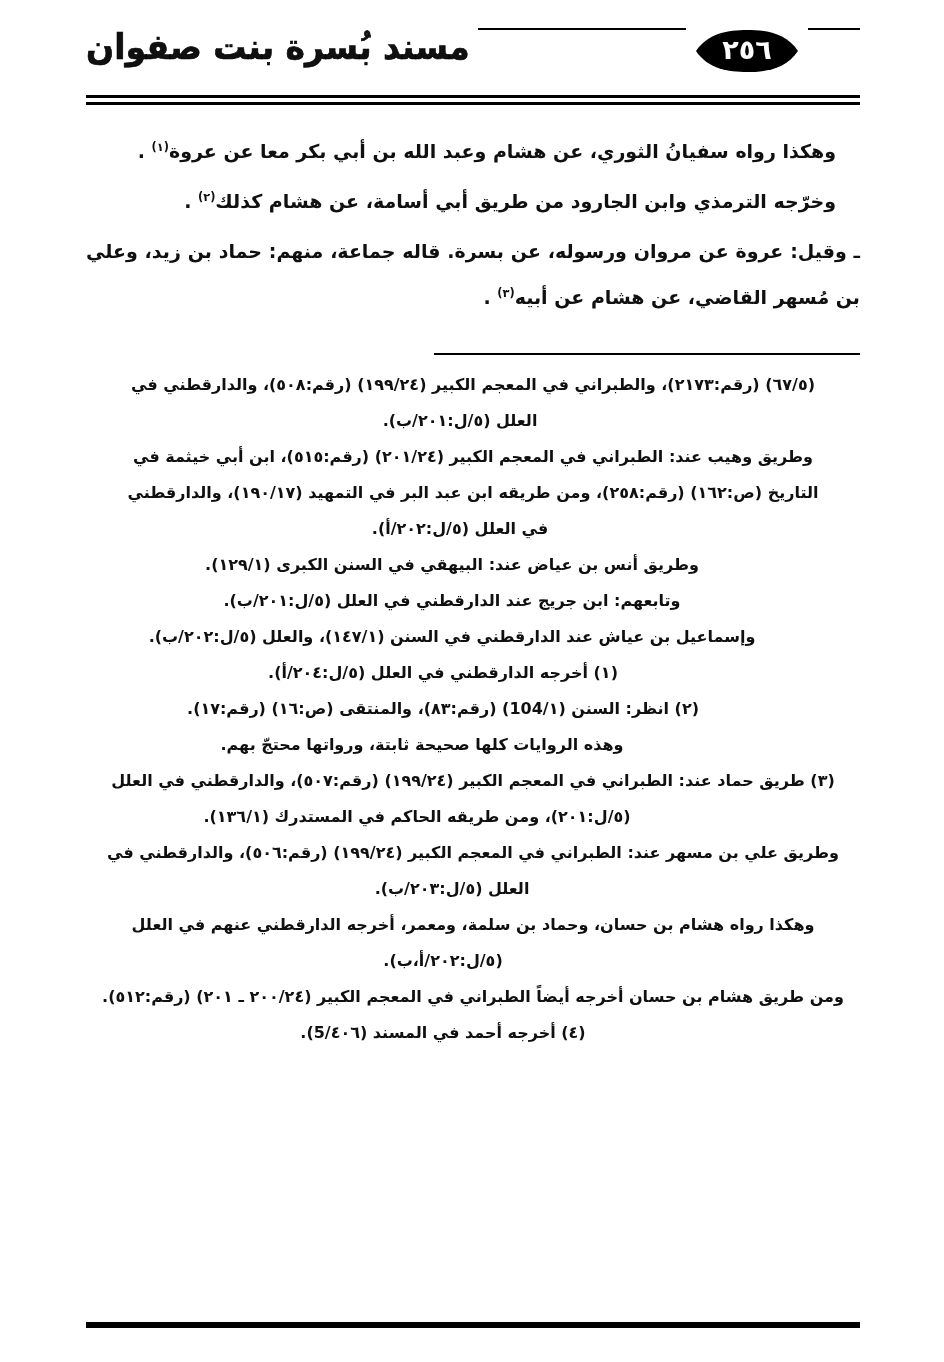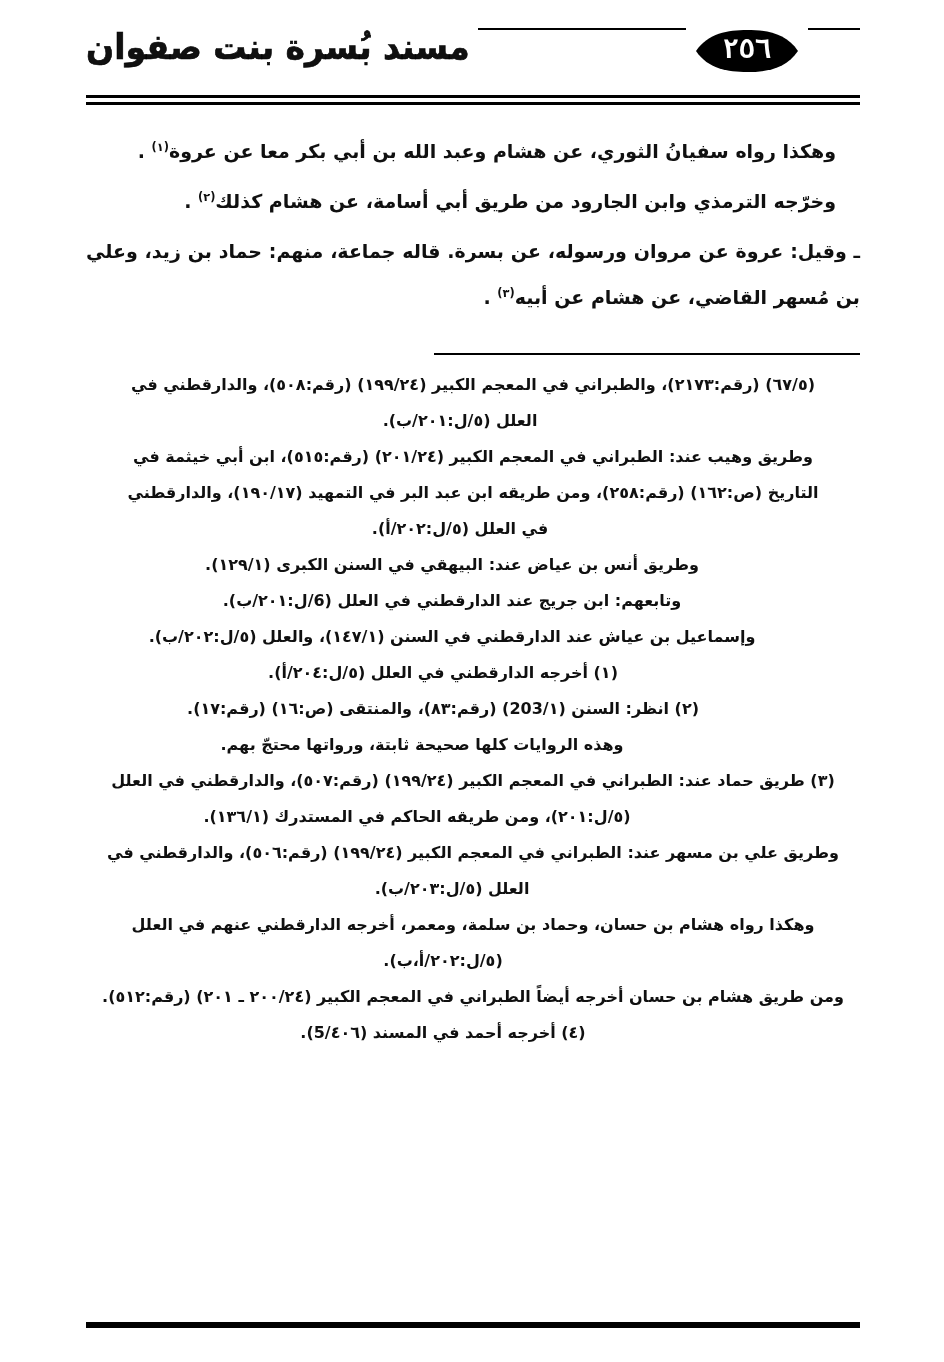--- a/index.html
+++ b/index.html
@@ -25,21 +25,21 @@
     -webkit-text-stroke:0.6px #000;
     transform:scaleY(1.06);
   }
   .header-rule{ flex:1 1 auto; height:0; border-top:2.5px solid #000; margin:0 8px; }
   .header-rule.short{ flex:0 0 52px; margin:0 0 0 8px; }
   .cartouche{ position:relative; width:106px; height:46px; flex:0 0 auto; }
   .cartouche svg{ position:absolute; inset:0; width:100%; height:100%; }
   .cartouche .page-number{
     position:absolute; inset:0;
     display:flex; align-items:center; justify-content:center;
-    color:#fff; font-size:27px; font-weight:bold; padding-bottom:4px;font-family:Liberation Mono, monospace;
+    color:#fff; font-size:27px; font-weight:bold; padding-bottom:4px;
   }
   .double-rule{ margin-top:7px; height:10px; border-top:3px solid #000; border-bottom:3px solid #000; }
 
   
   .body-text{
     margin-top:24px;
     font-size:19px;
     font-weight:bold;
     line-height:2.38;
     text-align:justify;
@@ -86,24 +86,24 @@
 </main>
 
 <section class="footnotes">
   <div class="fn-separator"></div>
   <div class="fn-line">(٦٧/٥) (رقم:٢١٧٣)، والطبراني في المعجم الكبير (١٩٩/٢٤) (رقم:٥٠٨)، والدارقطني في</div>
   <div class="fn-line ind1">العلل (٥/ل:٢٠١/ب).</div>
   <div class="fn-line">وطريق وهيب عند: الطبراني في المعجم الكبير (٢٠١/٢٤) (رقم:٥١٥)، ابن أبي خيثمة في</div>
   <div class="fn-line">التاريخ (ص:١٦٢) (رقم:٢٥٨)، ومن طريقه ابن عبد البر في التمهيد (١٩٠/١٧)، والدارقطني</div>
   <div class="fn-line ind1">في العلل (٥/ل:٢٠٢/أ).</div>
   <div class="fn-line ind2">وطريق أنس بن عياض عند: البيهقي في السنن الكبرى (١٢٩/١).</div>
-  <div class="fn-line ind2">وتابعهم: ابن جريج عند الدارقطني في العلل (6/ل:٢٠١/ب).</div>
+  <div class="fn-line ind2">وتابعهم: ابن جريج عند الدارقطني في العلل (٥/ل:٢٠١/ب).</div>
   <div class="fn-line ind2">وإسماعيل بن عياش عند الدارقطني في السنن (١٤٧/١)، والعلل (٥/ل:٢٠٢/ب).</div>
   <div class="fn-line ind3">(١) أخرجه الدارقطني في العلل (٥/ل:٢٠٤/أ).</div>
-  <div class="fn-line ind3">(٢) انظر: السنن (203/١) (رقم:٨٣)، والمنتقى (ص:١٦) (رقم:١٧).</div>
+  <div class="fn-line ind3">(٢) انظر: السنن (104/١) (رقم:٨٣)، والمنتقى (ص:١٦) (رقم:١٧).</div>
   <div class="fn-line ind4">وهذه الروايات كلها صحيحة ثابتة، ورواتها محتجّ بهم.</div>
   <div class="fn-line">(٣) طريق حماد عند: الطبراني في المعجم الكبير (١٩٩/٢٤) (رقم:٥٠٧)، والدارقطني في العلل</div>
   <div class="fn-line ind5">(٥/ل:٢٠١)، ومن طريقه الحاكم في المستدرك (١٣٦/١).</div>
   <div class="fn-line">وطريق علي بن مسهر عند: الطبراني في المعجم الكبير (١٩٩/٢٤) (رقم:٥٠٦)، والدارقطني في</div>
   <div class="fn-line ind2">العلل (٥/ل:٢٠٣/ب).</div>
   <div class="fn-line">وهكذا رواه هشام بن حسان، وحماد بن سلمة، ومعمر، أخرجه الدارقطني عنهم في العلل</div>
   <div class="fn-line ind3">(٥/ل:٢٠٢/أ،ب).</div>
   <div class="fn-line">ومن طريق هشام بن حسان أخرجه أيضاً الطبراني في المعجم الكبير (٢٠٠/٢٤ ـ ٢٠١) (رقم:٥١٢).</div>
   <div class="fn-line ind3">(٤) أخرجه أحمد في المسند (5/٤٠٦).</div>
 </section>

